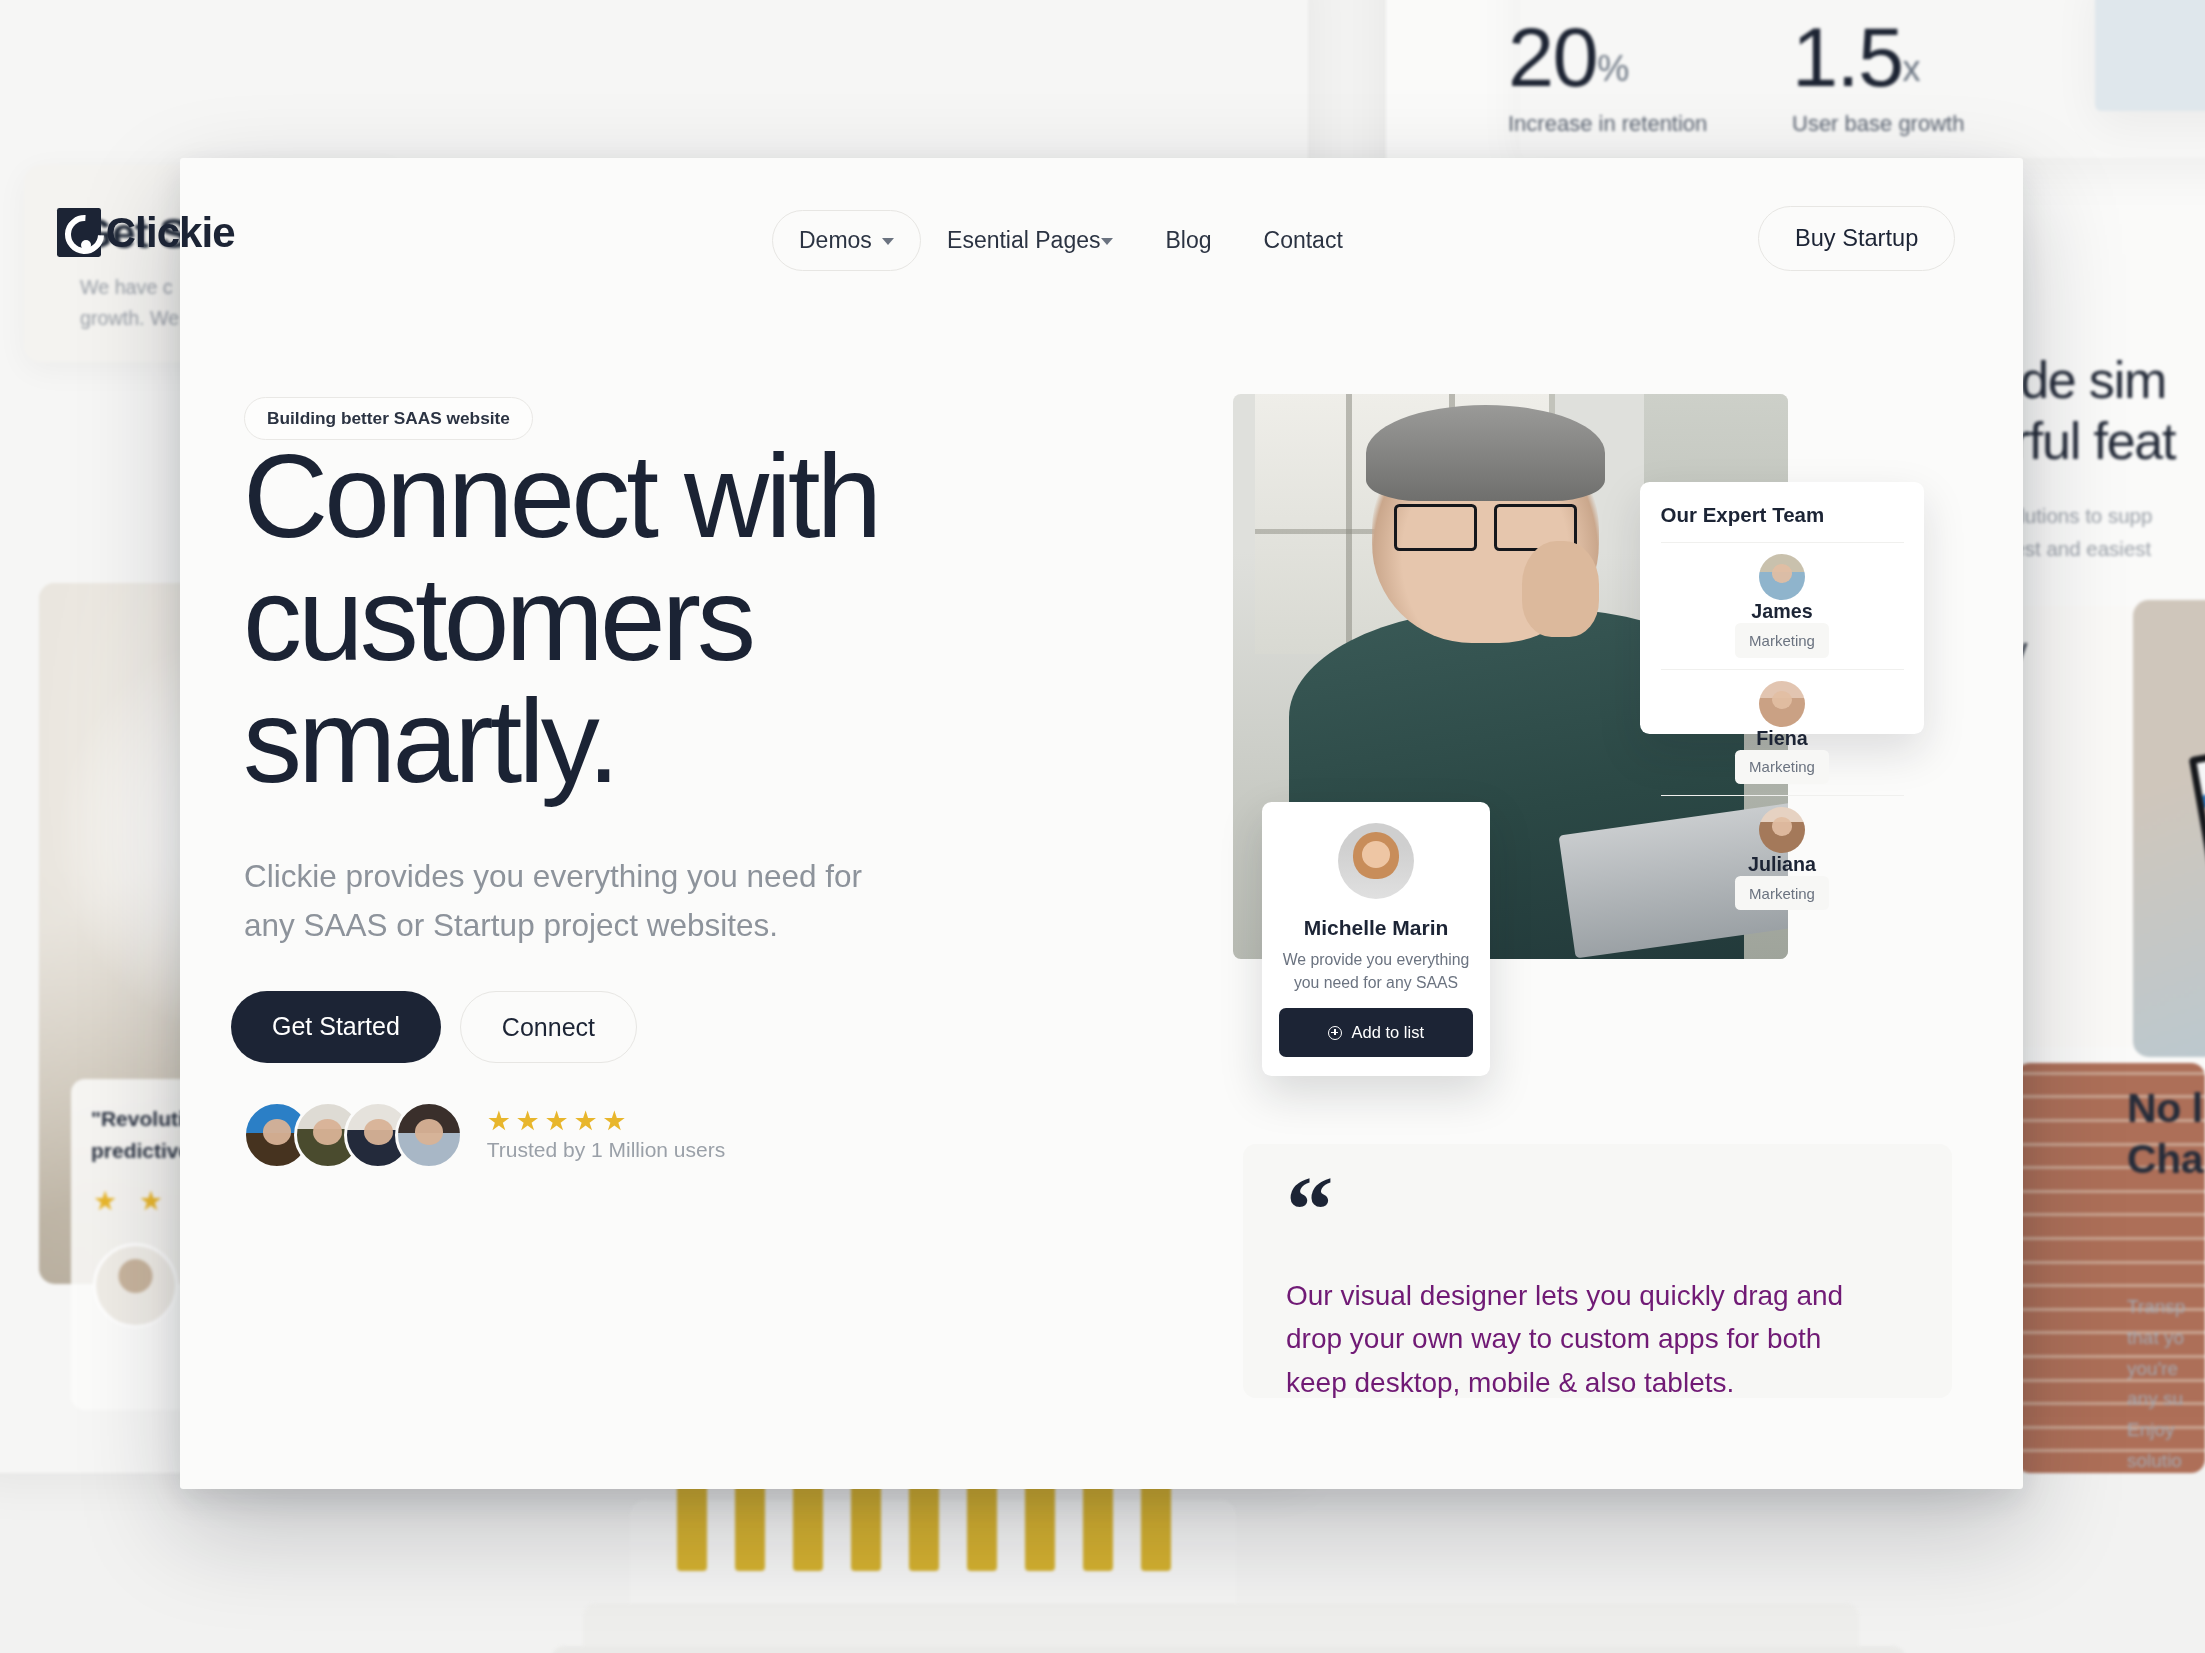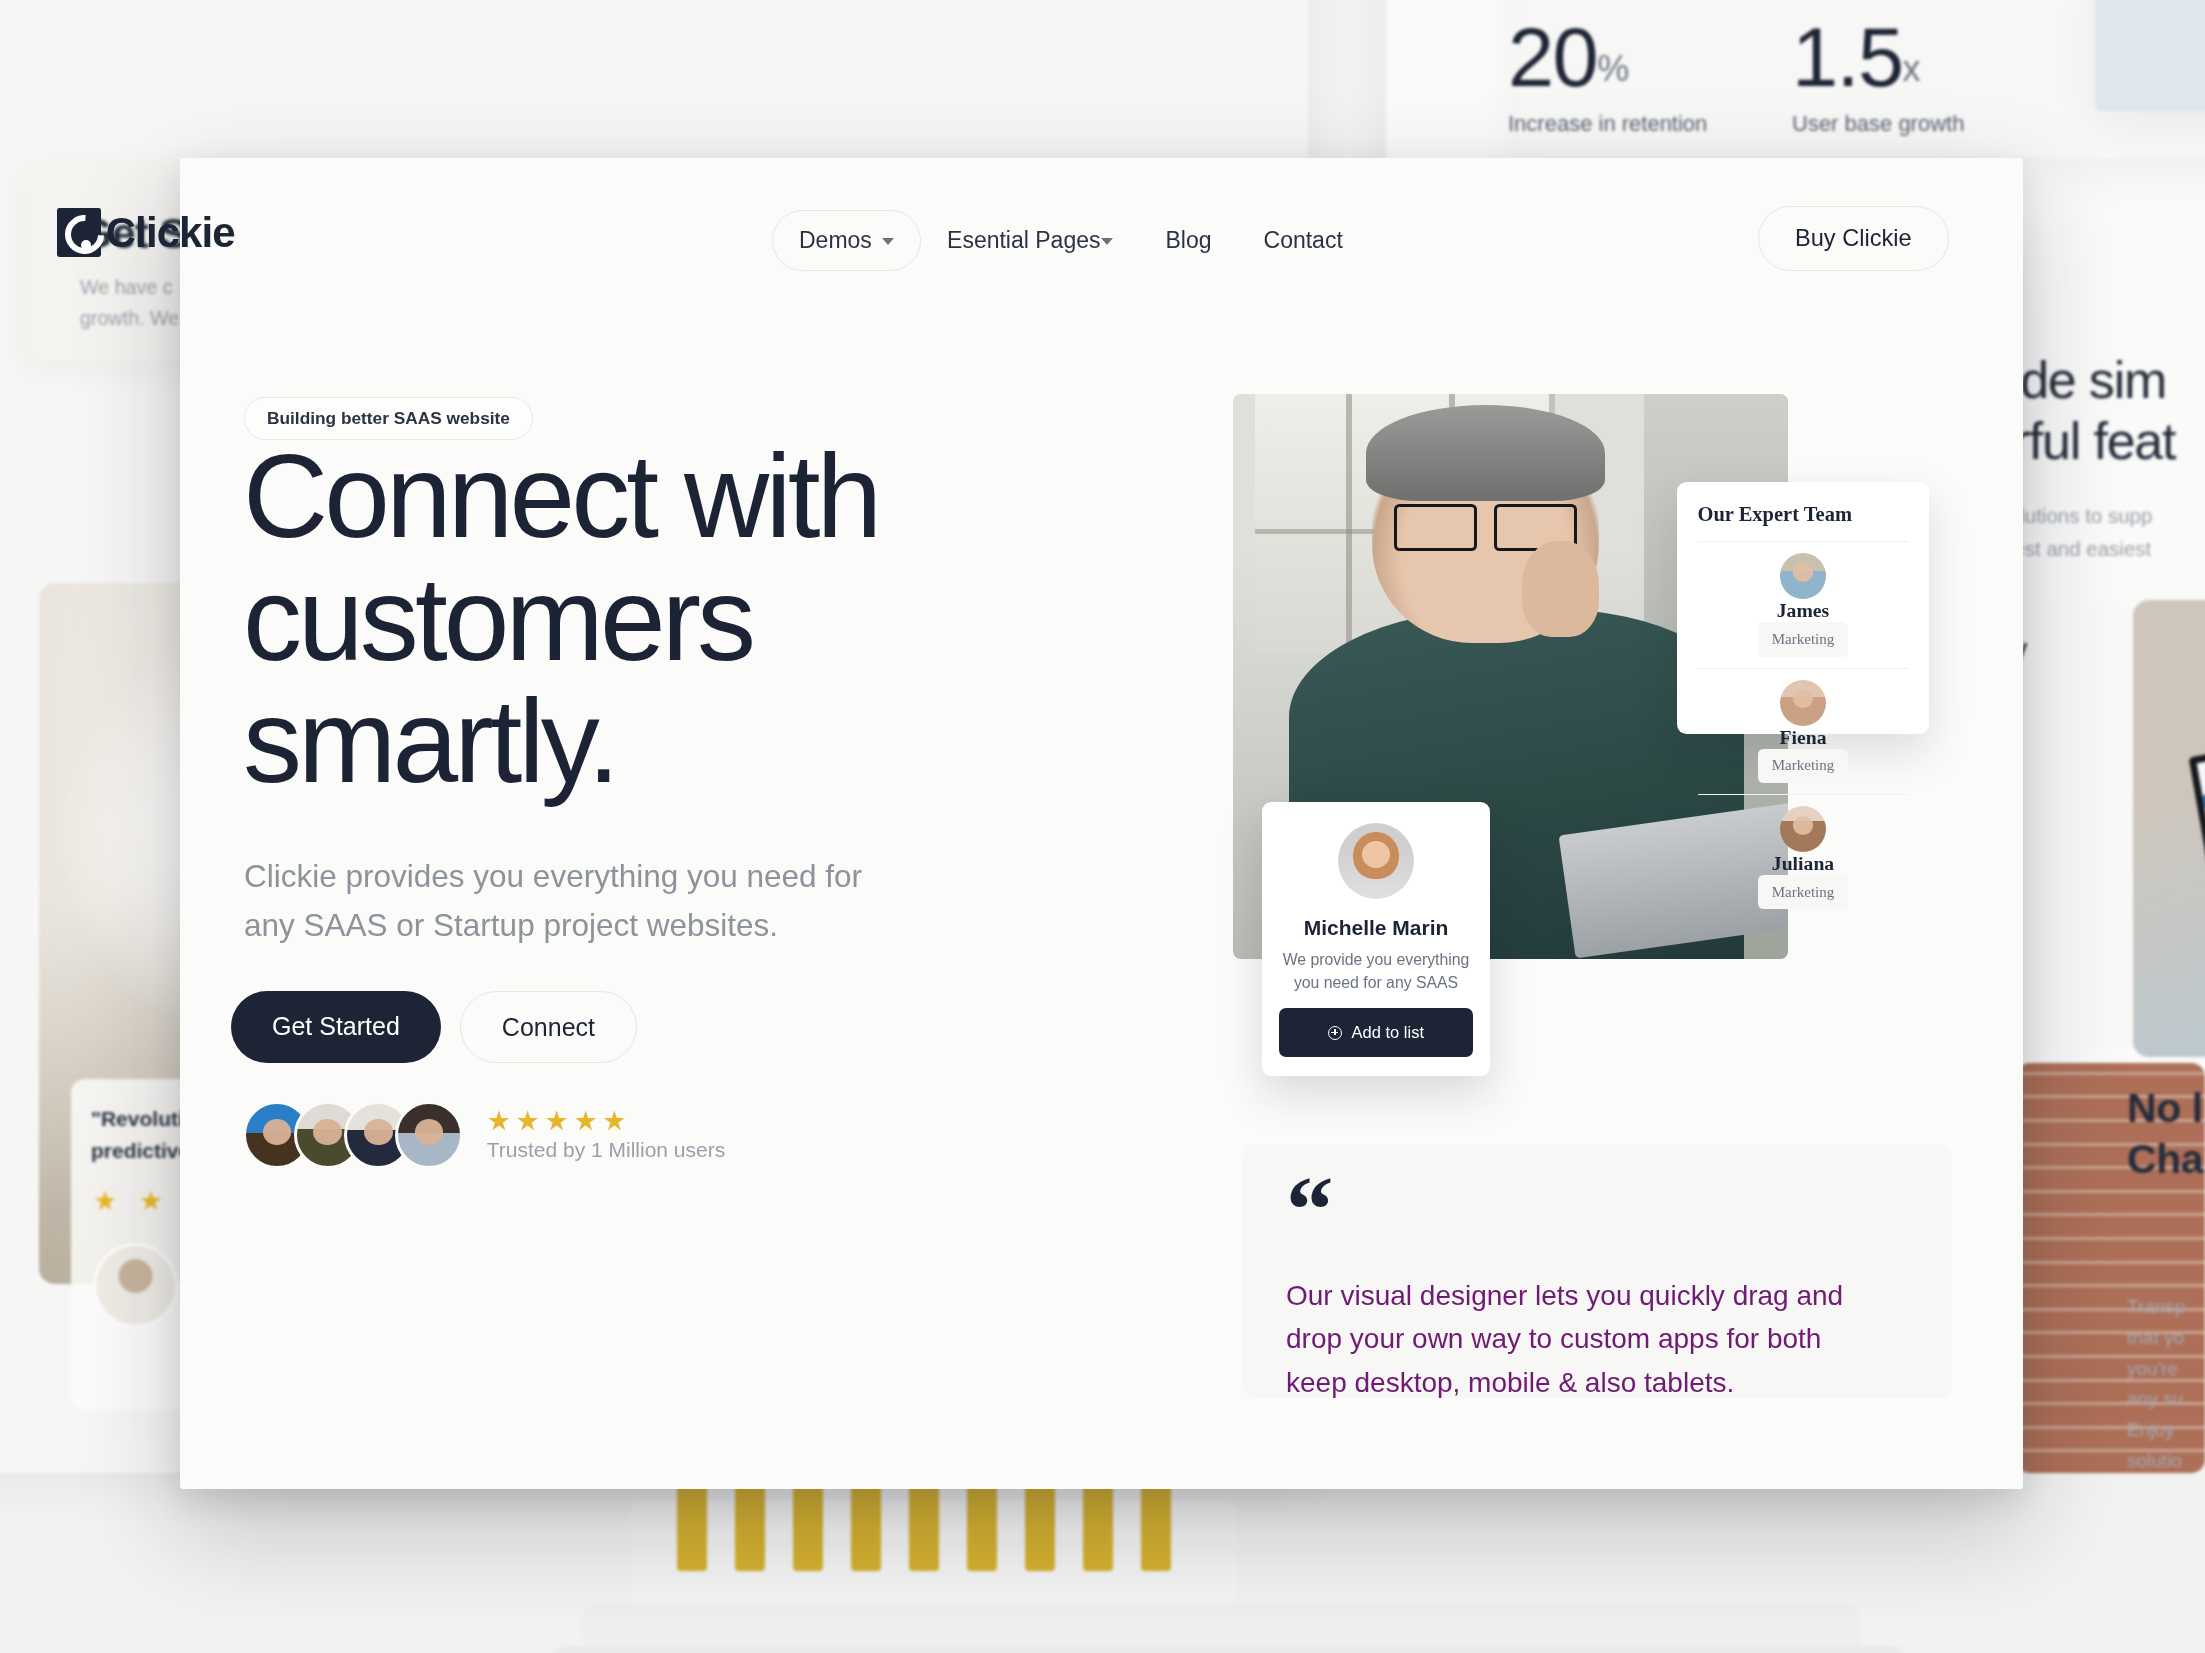--- a/index.html
+++ b/index.html
@@ -246,24 +246,23 @@
     position:absolute; right:-4%; bottom:3%; width:44%; height:22%;
     background:linear-gradient(180deg,#c9ccce,#9ba1a5); border-radius:4.7px; transform:rotate(-8deg);
   }
   .hp-hand {
     position:absolute; left:52%; top:26%; width:14%; height:17%;
     background:#dcb99c; border-radius:45% 45% 38% 38%;
   }
 
   
   .team-card {
-    position:absolute; left:1677px; top:482px; width:252px; height:252px;
+    position:absolute; left:1640px; top:482px; width:284px; height:252px;
     background:#fff; border-radius:9.5px; box-shadow:0 17.3px 44px rgba(20,25,35,.13);
     padding:20.5px 20.5px 0 20.5px;
-    font-family:Liberation Serif, serif;
   }
   .team-title { font-size:20.5px; font-weight:700; color:#1c2435; margin-bottom:15.8px; }
   .team-row { display:flex; align-items:center; padding:11px 0; border-top:0.8px solid #f0f0ee;flex-direction:column; }
   .team-row:first-of-type { border-top:none; }
   .team-av { width:46px; height:46px; border-radius:50%; flex:none; position:relative; overflow:hidden; }
   .team-av.t1 { background:linear-gradient(180deg,#c9c1ad 0 40%, #8fb4cc 40% 100%); }
   .team-av.t2 { background:linear-gradient(180deg,#e2c5b1 0 36%, #caa184 36% 100%); }
   .team-av.t3 { background:linear-gradient(180deg,#e6d2c2 0 32%, #a4795a 32% 100%); }
   .team-av::after { content:""; position:absolute; left:28%; top:22%; width:44%; height:40%;
                     border-radius:50%; background:rgba(226,190,163,.92); }
@@ -389,21 +388,21 @@
     <span class="caret"></span>
   </div>
   <div class="nav-link">
     <span>Blog</span>
   </div>
   <div class="nav-link">
     <span>Contact</span>
   </div>
 </div>
 
-<div class="buy-btn">Buy Clickie</div>
+<div class="buy-btn">Buy Startup</div>
 
 <div class="badge">Building better SAAS website</div>
 <h1 class="hero-title">Connect with
 customers
 smartly.</h1>
 <p class="hero-sub">Clickie provides you everything you need for
 any SAAS or Startup project websites.</p>
 
 <div class="cta-row">
   <div class="btn-dark">Get Started</div>

